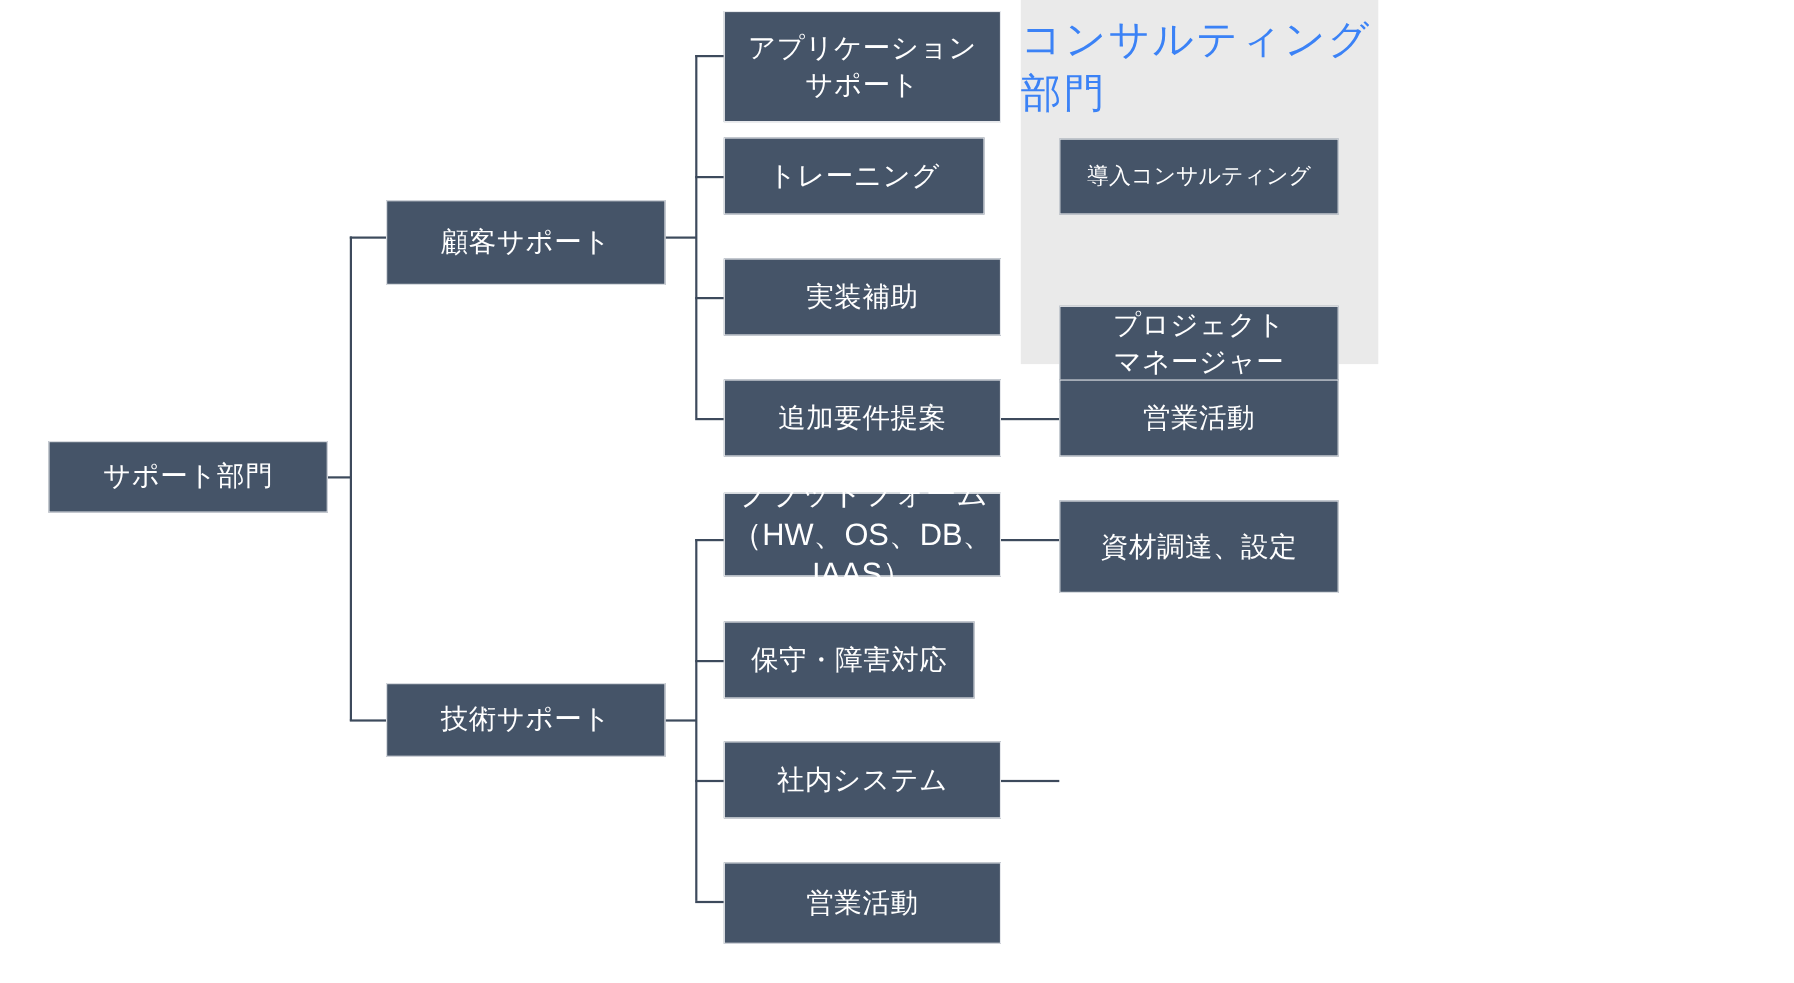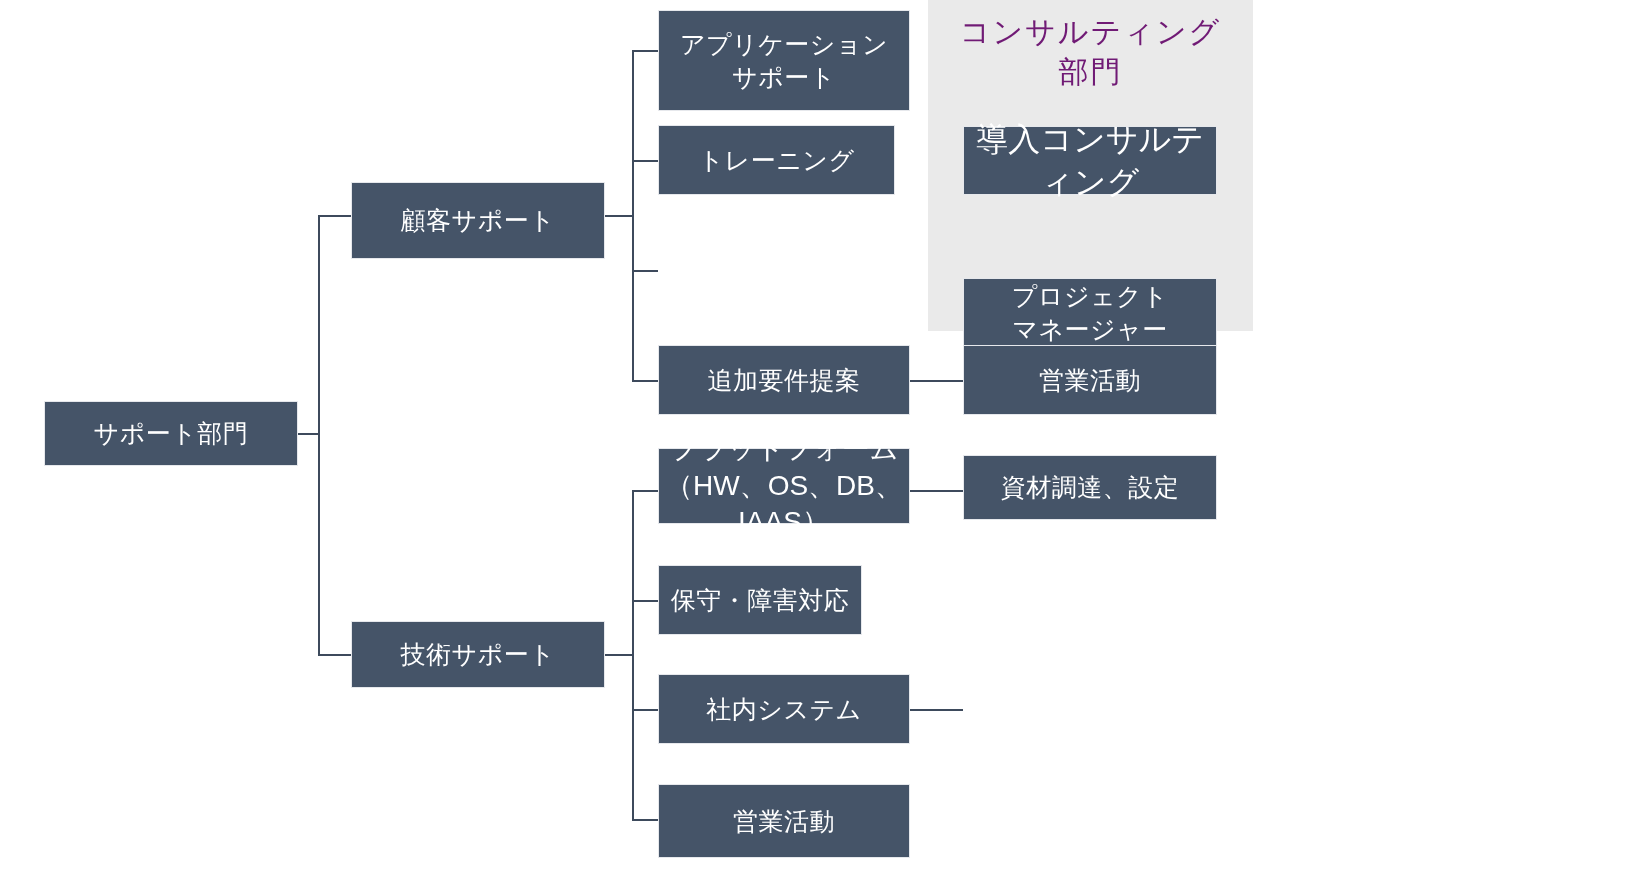--- a/index.html
+++ b/index.html
@@ -42,23 +42,22 @@
   .node.tight      { letter-spacing: 0px; }
 
   .panel {
     position: absolute;
     background: #eaeaea;
     box-sizing: border-box;
     z-index: 1;
   }
   .panel-title {
     position: absolute;
-    color: #701a75;
-    text-align: center;
-    font-size: 30px;
+    color: #3b82f6;
+    font-size: 37px;
     line-height: 1.32;
     letter-spacing: 2px;
     white-space: pre-line;
     z-index: 2;
   }
 
   .conn {
     position: absolute;
     background: #3d4a5c;
     z-index: 2;
@@ -99,28 +98,29 @@
   <div class="conn h" style="left:910px; top:709px; width:53px;"></div>
 
   <div class="node root" style="left:44px; top:401px; width:254px; height:65px;">サポート部門</div>
 
   <div class="node level2" style="left:351px; top:182px; width:254px; height:77px;">顧客サポート</div>
   <div class="node level2" style="left:351px; top:621px; width:254px; height:67px;">技術サポート</div>
 
   <div class="node level3" style="left:658px; top:10px; width:252px; height:101px;">アプリケーション
 サポート</div>
   <div class="node level3" style="left:658px; top:125px; width:237px; height:70px;">トレーニング</div>
+  <div class="node level3" style="left:658px; top:235px; width:252px; height:70px;">実装補助</div>
   <div class="node level3" style="left:658px; top:345px; width:252px; height:70px;">追加要件提案</div>
 
   <div class="node level3 tight" style="left:658px; top:448px; width:252px; height:76px; font-size:28px;">プラットフォーム
 （HW、OS、DB、IAAS）</div>
-  <div class="node level3" style="left:658px; top:565px; width:204px; height:70px;">保守・障害対応</div>
+  <div class="node level3" style="left:658px; top:565px; width:228px; height:70px;">保守・障害対応</div>
   <div class="node level3" style="left:658px; top:674px; width:252px; height:70px;">社内システム</div>
   <div class="node level3" style="left:658px; top:784px; width:252px; height:74px;">営業活動</div>
 
-  <div class="node level3" style="left:963px; top:126px; width:254px; height:69px; font-size:32px; letter-spacing:0px;">導入コンサルティング</div>
+  <div class="node level3" style="left:963px; top:126px; width:254px; height:69px; font-size:20px; letter-spacing:0px;">導入コンサルティング</div>
   <div class="node level3" style="left:963px; top:236px; width:254px; height:70px;margin-top:42px;">プロジェクト
 マネージャー</div>
 
   <div class="node level4" style="left:963px; top:345px; width:254px; height:70px;">営業活動</div>
-  <div class="node level4" style="left:963px; top:455px; width:254px; height:65px;">資材調達、設定</div>
+  <div class="node level4" style="left:963px; top:455px; width:254px; height:84px;">資材調達、設定</div>
 
 </div>
 
 </body></html>

